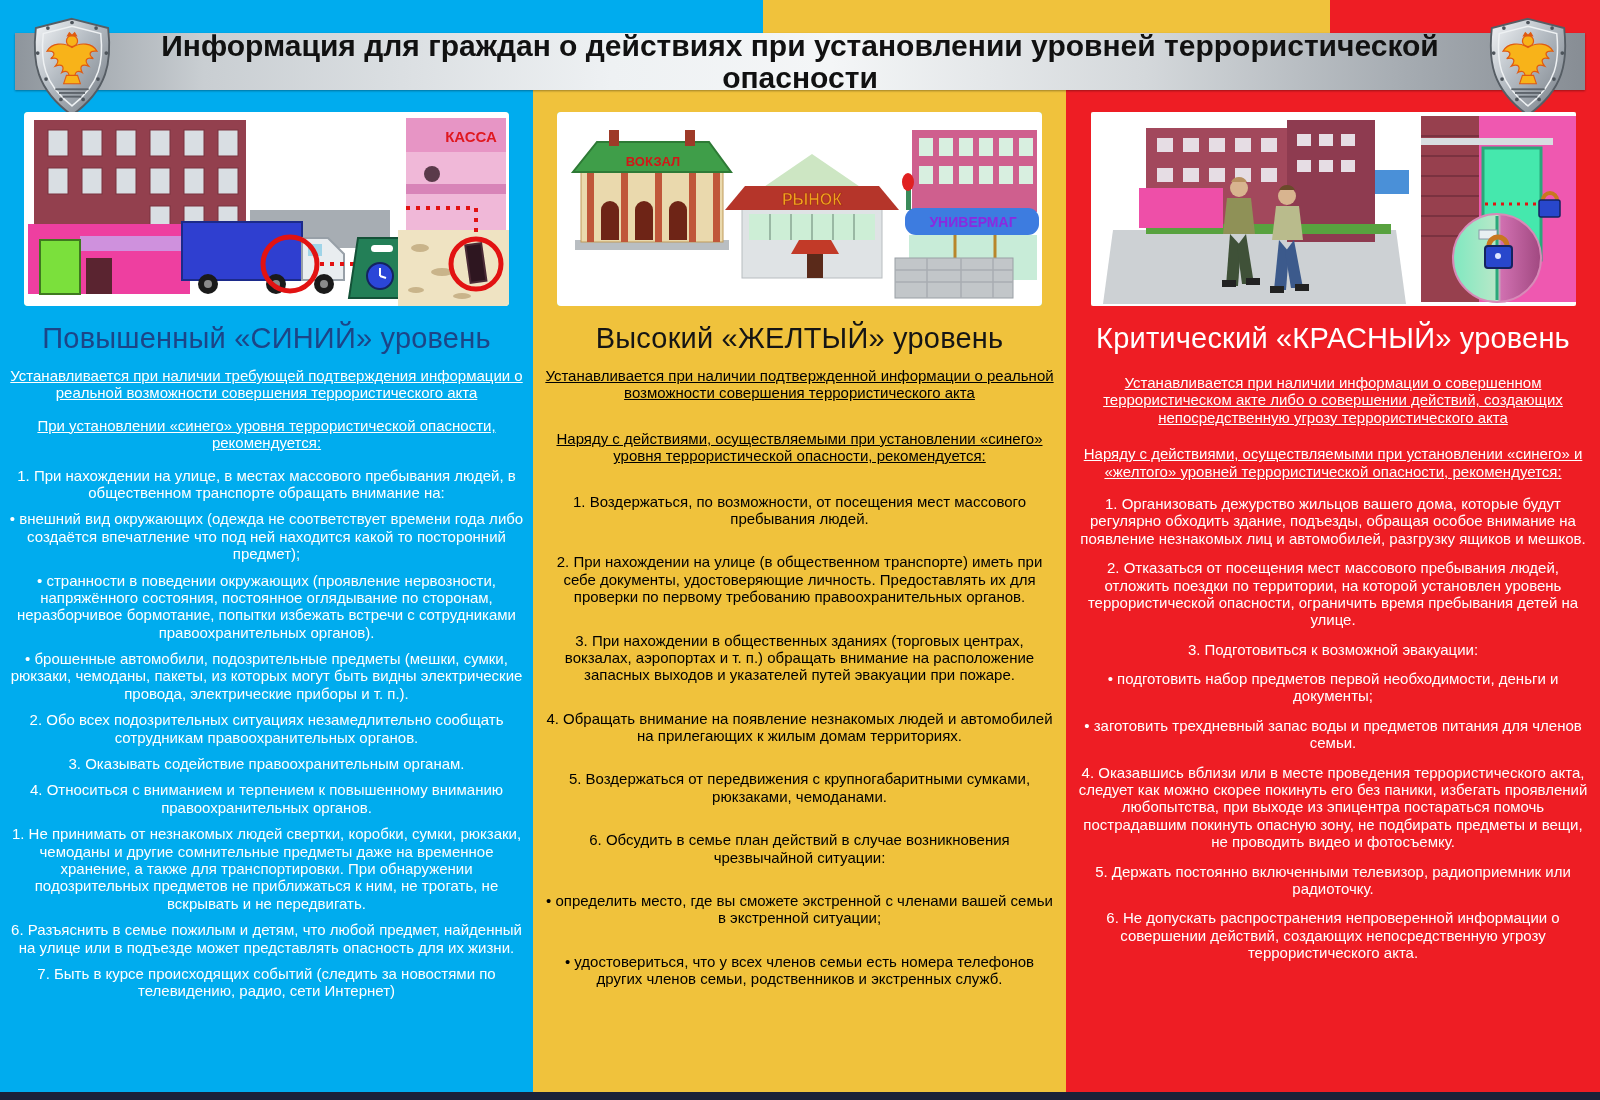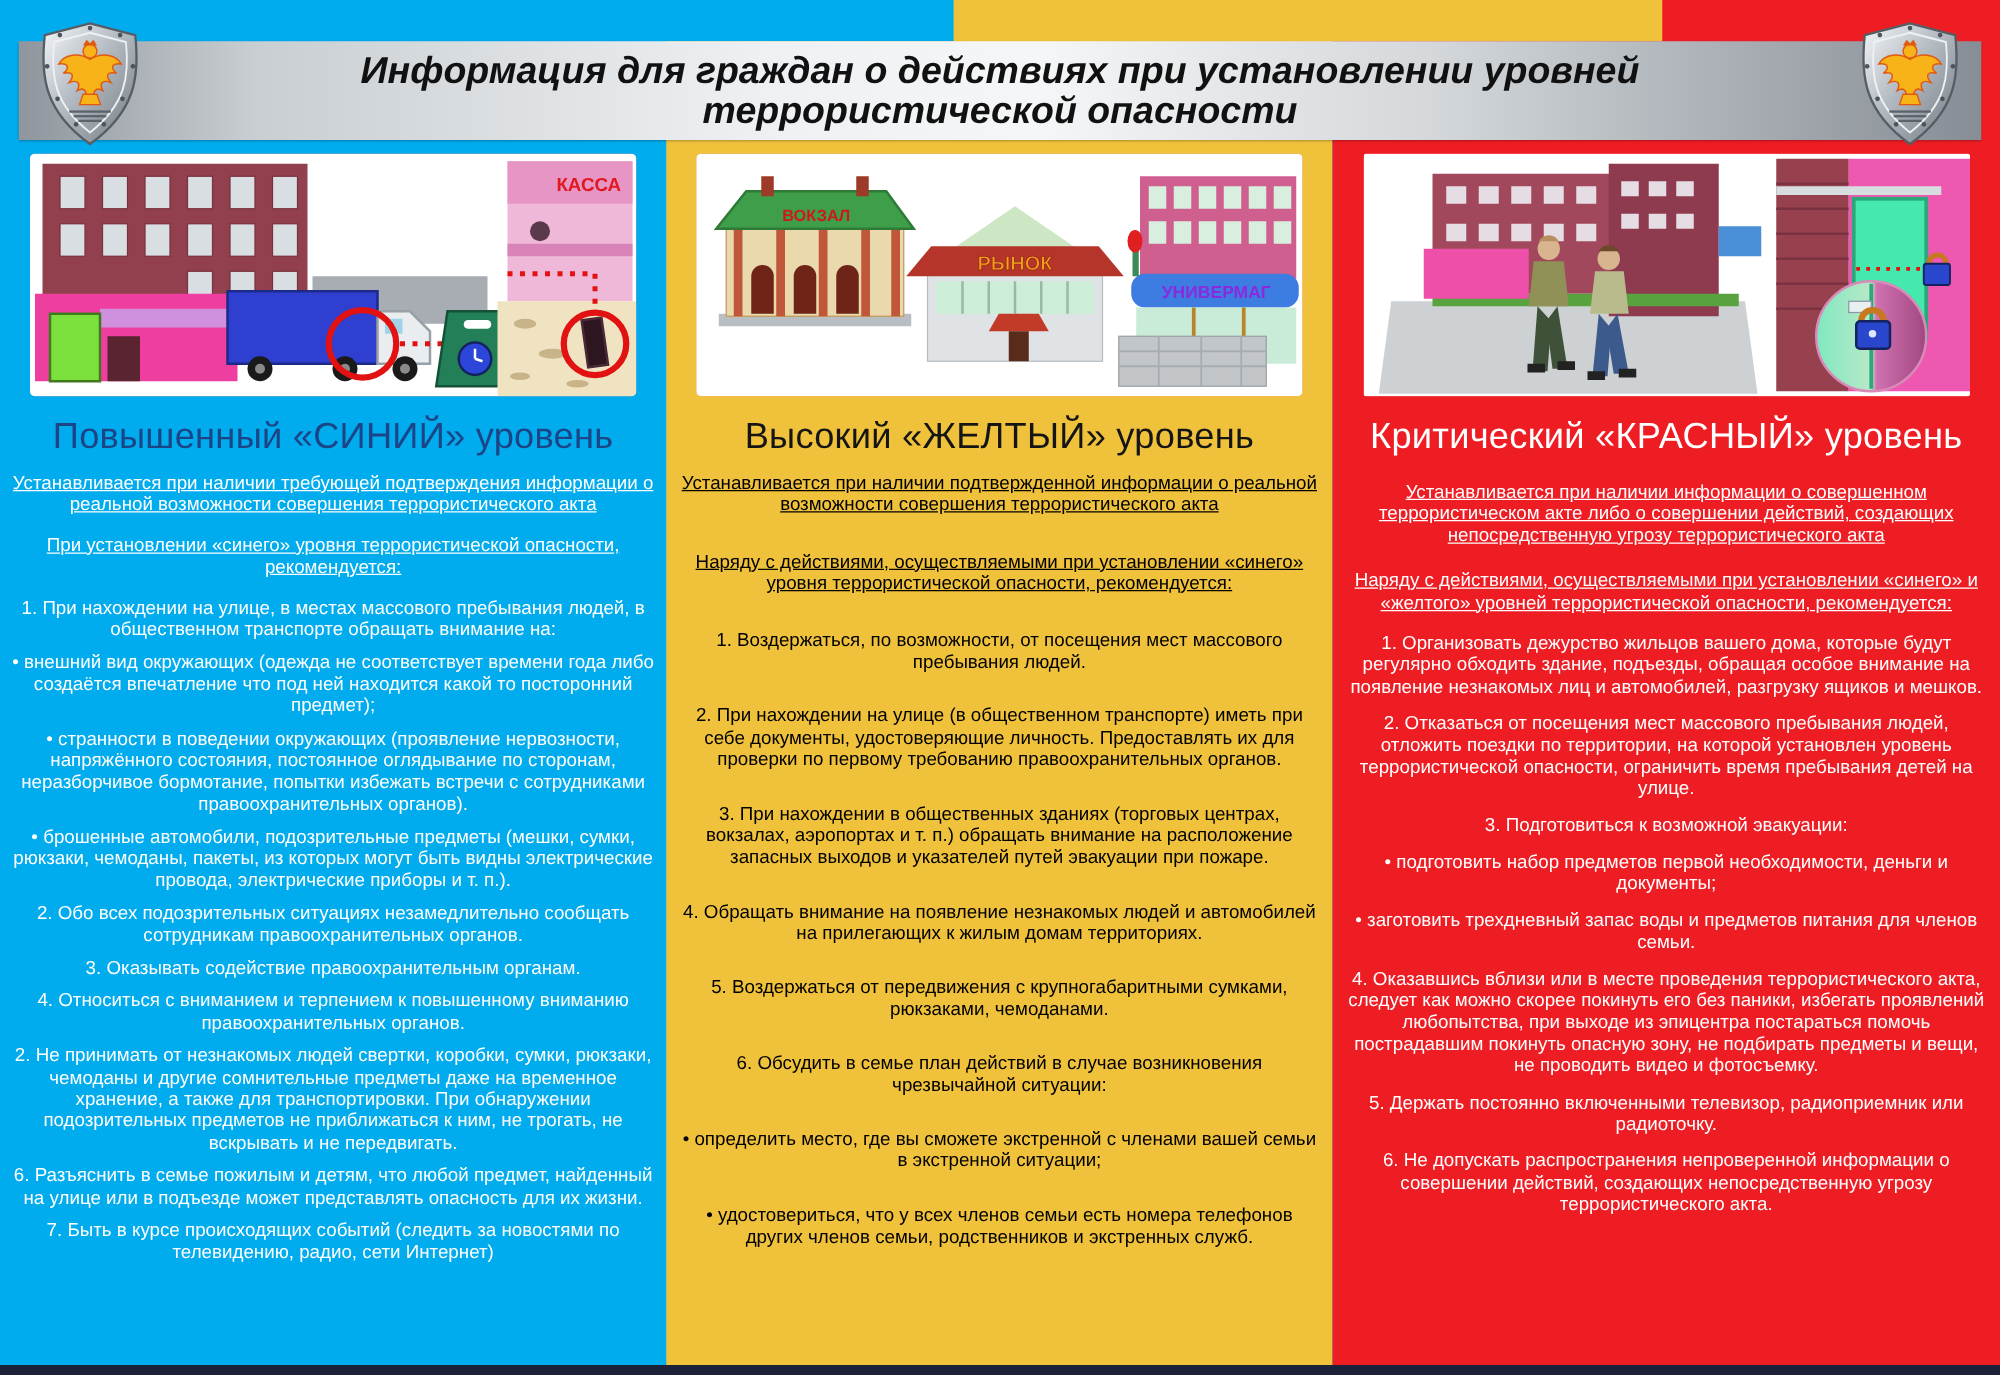--- a/index.html
+++ b/index.html
@@ -12,38 +12,37 @@
   .bg-blue{left:0;width:533px;background:#00ACEE;}
   .bg-yellow{left:533px;width:533px;background:#F0C23C;}
   .bg-red{left:1066px;width:534px;background:#EE1D24;}
   
   .top-strip{position:absolute;top:0;left:0;width:1600px;height:33px;display:flex;}
   .ts-blue{width:763px;background:#00ACEE;}
   .ts-yellow{width:567px;background:#F0C23C;}
   .ts-red{flex:1;background:#EE1D24;}
   
   .header-bar{
-    position:absolute;left:15px;right:15px;top:33px;height:79px;
+    position:absolute;left:15px;right:15px;top:33px;height:57px;
     background:linear-gradient(90deg,#8e959c 0%,#c9ced2 12%,#eef1f3 38%,#f4f6f7 52%,#d4d8db 72%,#a7adb3 88%,#878d94 100%);
     display:flex;align-items:center;justify-content:center;
     box-shadow:0 1px 2px rgba(0,0,0,.35);
-    font-style:italic;
   }
   .header-title{
     font-size:30px;font-weight:bold;color:#111;margin:0 130px;text-align:center;line-height:1.05;
   }
   .shield{position:absolute;top:16px;width:96px;height:102px;}
   .shield.left{left:24px;} .shield.right{right:24px;}
   
   .panel{position:absolute;top:108px;bottom:8px;}
   .p-blue{left:0;width:533px;}
   .p-yellow{left:533px;width:533px;}
   .p-red{left:1066px;width:534px;}
   .image-box{
-    width:485px;height:194px;margin:15px auto 0;background:#fca5a5;border-radius:4px;overflow:hidden;
+    width:485px;height:194px;margin:4px auto 0;background:#86efac;border-radius:4px;overflow:hidden;
   }
   .p-red .image-box{box-shadow:0 0 0 4px #f2331b inset;border-radius:2px;}
   .image-box svg{display:block;width:100%;height:100%;}
   .panel h2{
     text-align:center;font-size:29px;font-weight:400;margin:16px 8px 12px;letter-spacing:.2px;
   }
   .p-blue h2{color:#1C4587;}
   .p-yellow h2{color:#151515;}
   .p-red h2{color:#fff;}
   .paras{padding:0 9px;}
@@ -218,21 +217,21 @@
     <div class="paras">
         <p class="intro">Устанавливается при наличии требующей подтверждения информации о реальной возможности совершения террористического акта</p>
         <p class="intro">При установлении «синего» уровня террористической опасности, рекомендуется:</p>
         <p class="item">1. При нахождении на улице, в местах массового пребывания людей, в общественном транспорте обращать внимание на:</p>
         <p class="item">• внешний вид окружающих (одежда не соответствует времени года либо создаётся впечатление что под ней находится какой то посторонний предмет);</p>
         <p class="item">• странности в поведении окружающих (проявление нервозности, напряжённого состояния, постоянное оглядывание по сторонам, неразборчивое бормотание, попытки избежать встречи с сотрудниками правоохранительных органов).</p>
         <p class="item">• брошенные автомобили, подозрительные предметы (мешки, сумки, рюкзаки, чемоданы, пакеты, из которых могут быть видны электрические провода, электрические приборы и т. п.).</p>
         <p class="item">2. Обо всех подозрительных ситуациях незамедлительно сообщать сотрудникам правоохранительных органов.</p>
         <p class="item">3. Оказывать содействие правоохранительным органам.</p>
         <p class="item">4. Относиться с вниманием и терпением к повышенному вниманию правоохранительных органов.</p>
-        <p class="item">2. Не принимать от незнакомых людей свертки, коробки, сумки, рюкзаки, чемоданы и другие сомнительные предметы даже на временное хранение, а также для транспортировки. При обнаружении подозрительных предметов не приближаться к ним, не трогать, не вскрывать и не передвигать.</p>
+        <p class="item">1. Не принимать от незнакомых людей свертки, коробки, сумки, рюкзаки, чемоданы и другие сомнительные предметы даже на временное хранение, а также для транспортировки. При обнаружении подозрительных предметов не приближаться к ним, не трогать, не вскрывать и не передвигать.</p>
         <p class="item">6. Разъяснить в семье пожилым и детям, что любой предмет, найденный на улице или в подъезде может представлять опасность для их жизни.</p>
         <p class="item">7. Быть в курсе происходящих событий (следить за новостями по телевидению, радио, сети Интернет)</p>
       </div>
   </section>
 
   <section class="panel p-yellow">
     <div class="image-box">
       <svg viewBox="0 0 485 194">
         <rect x="0" y="0" width="485" height="194" fill="#ffffff"></rect>
         <g>

